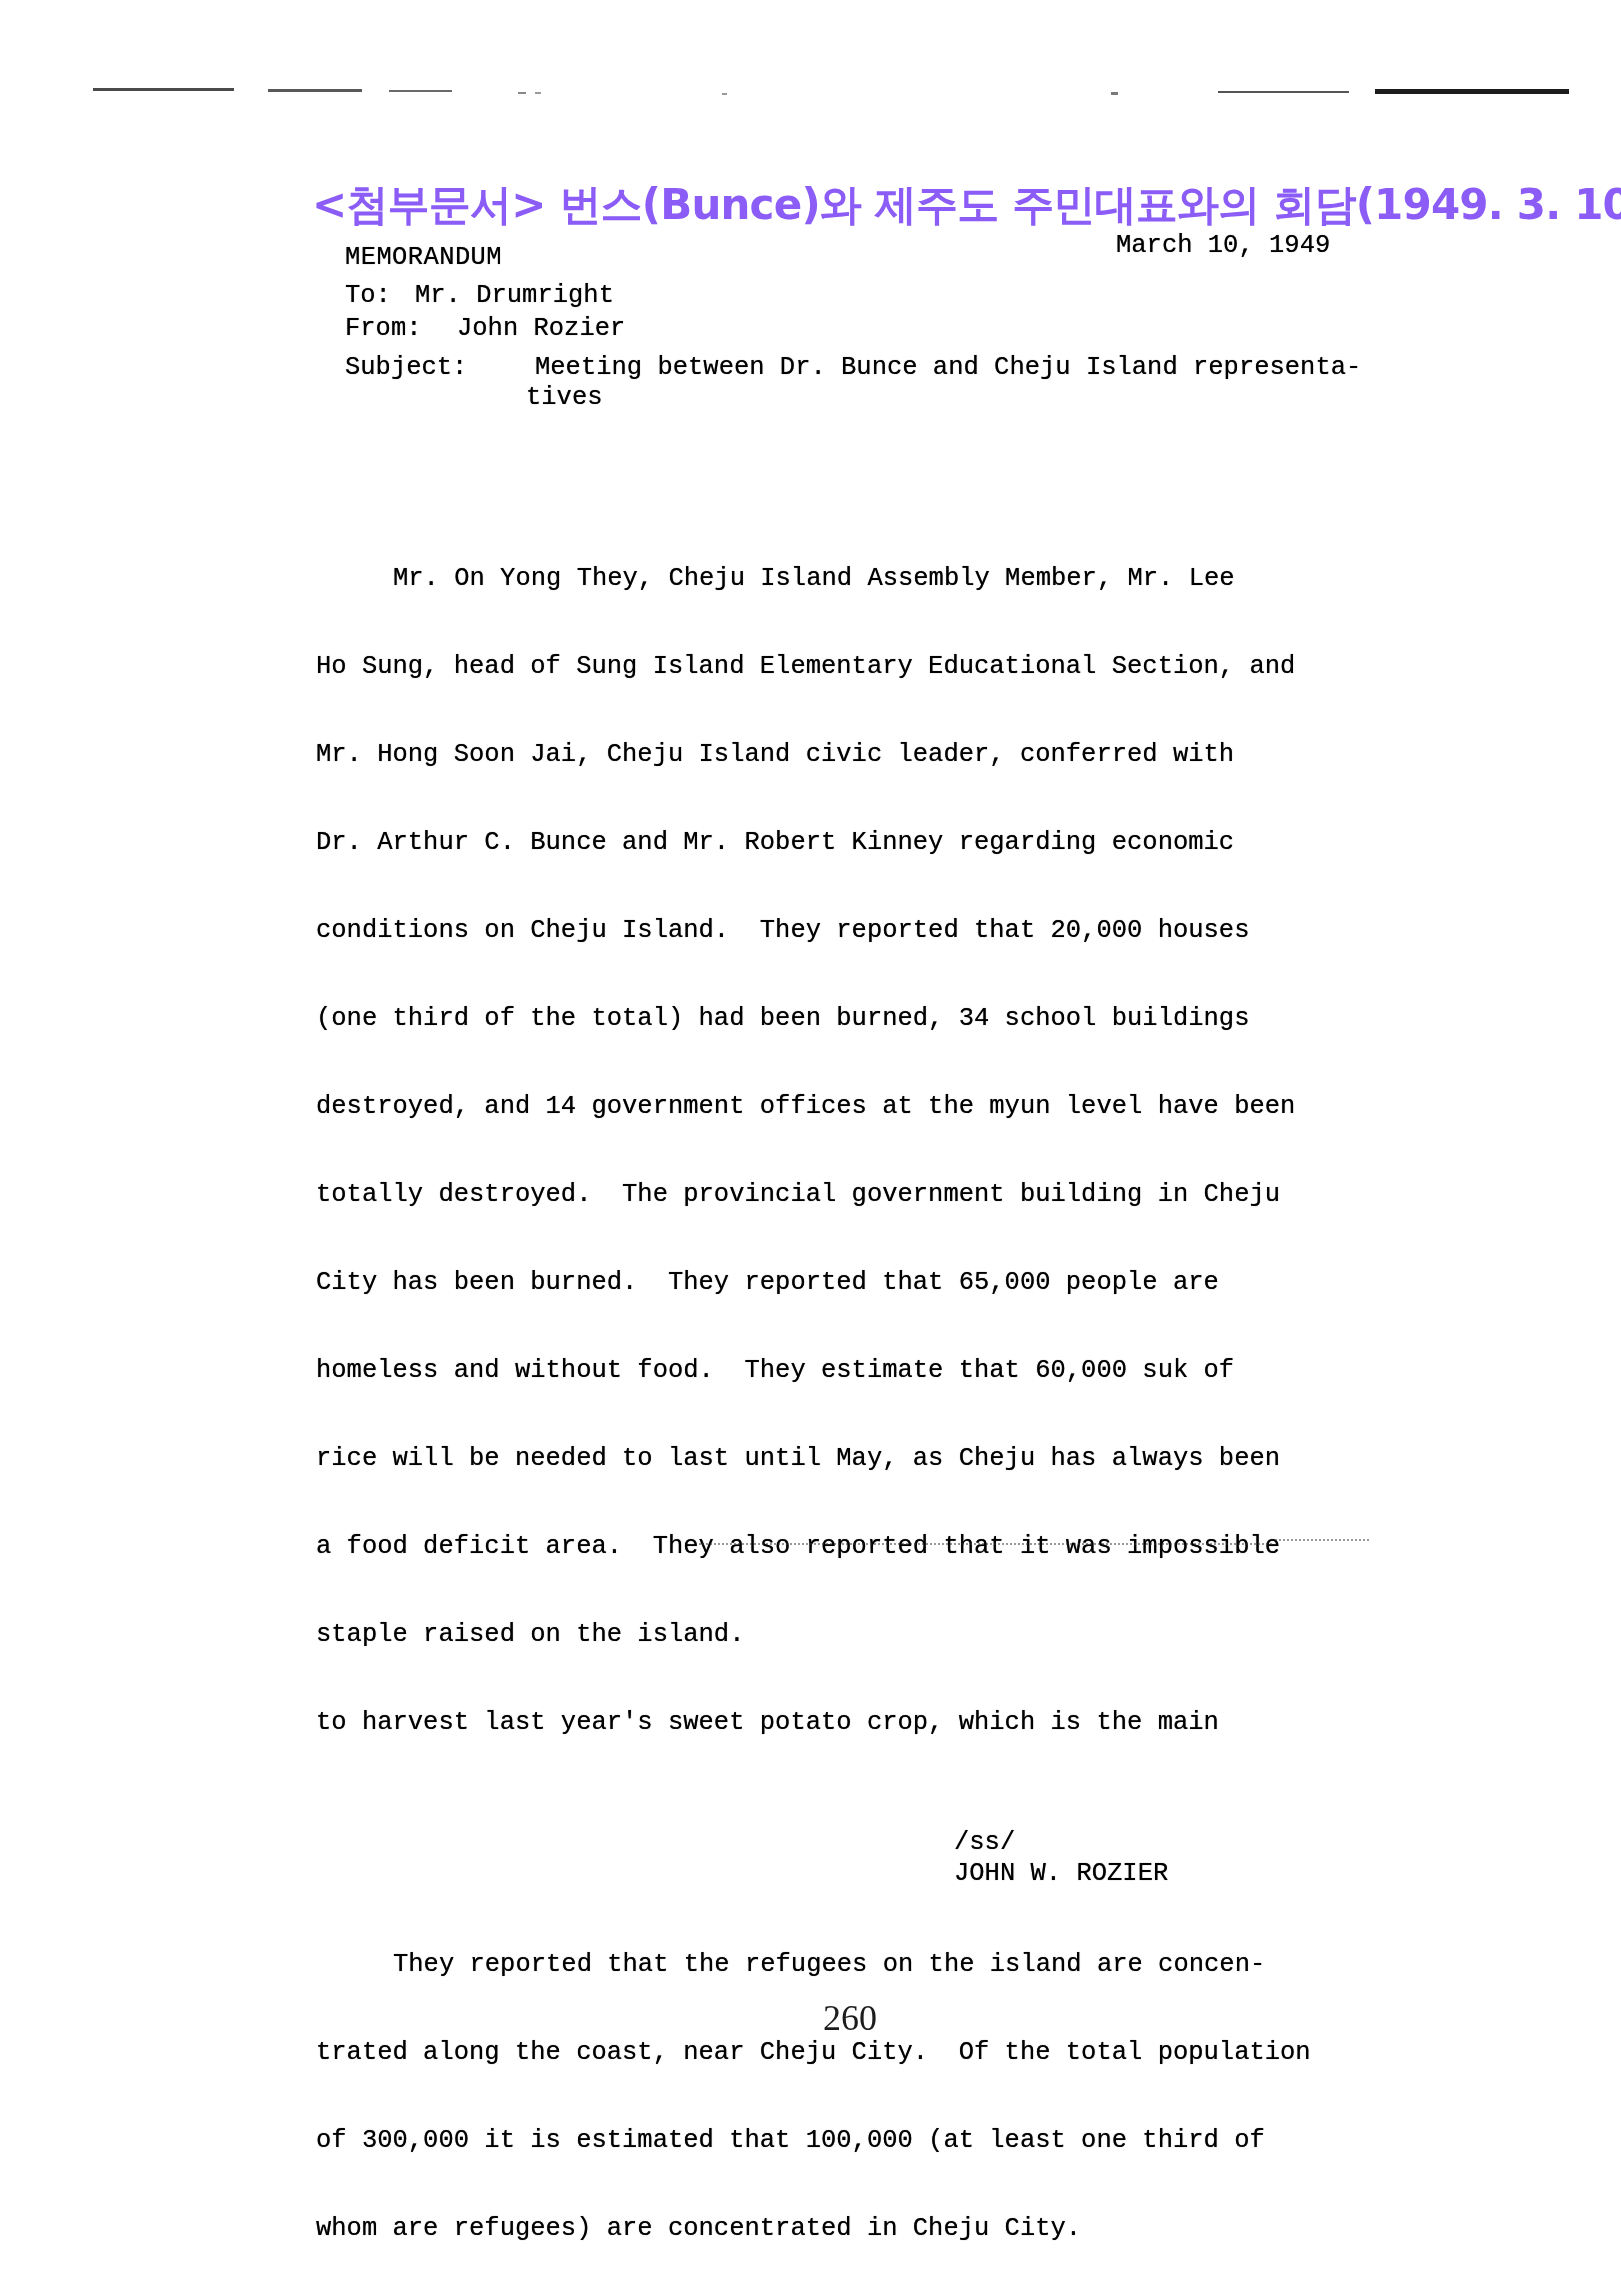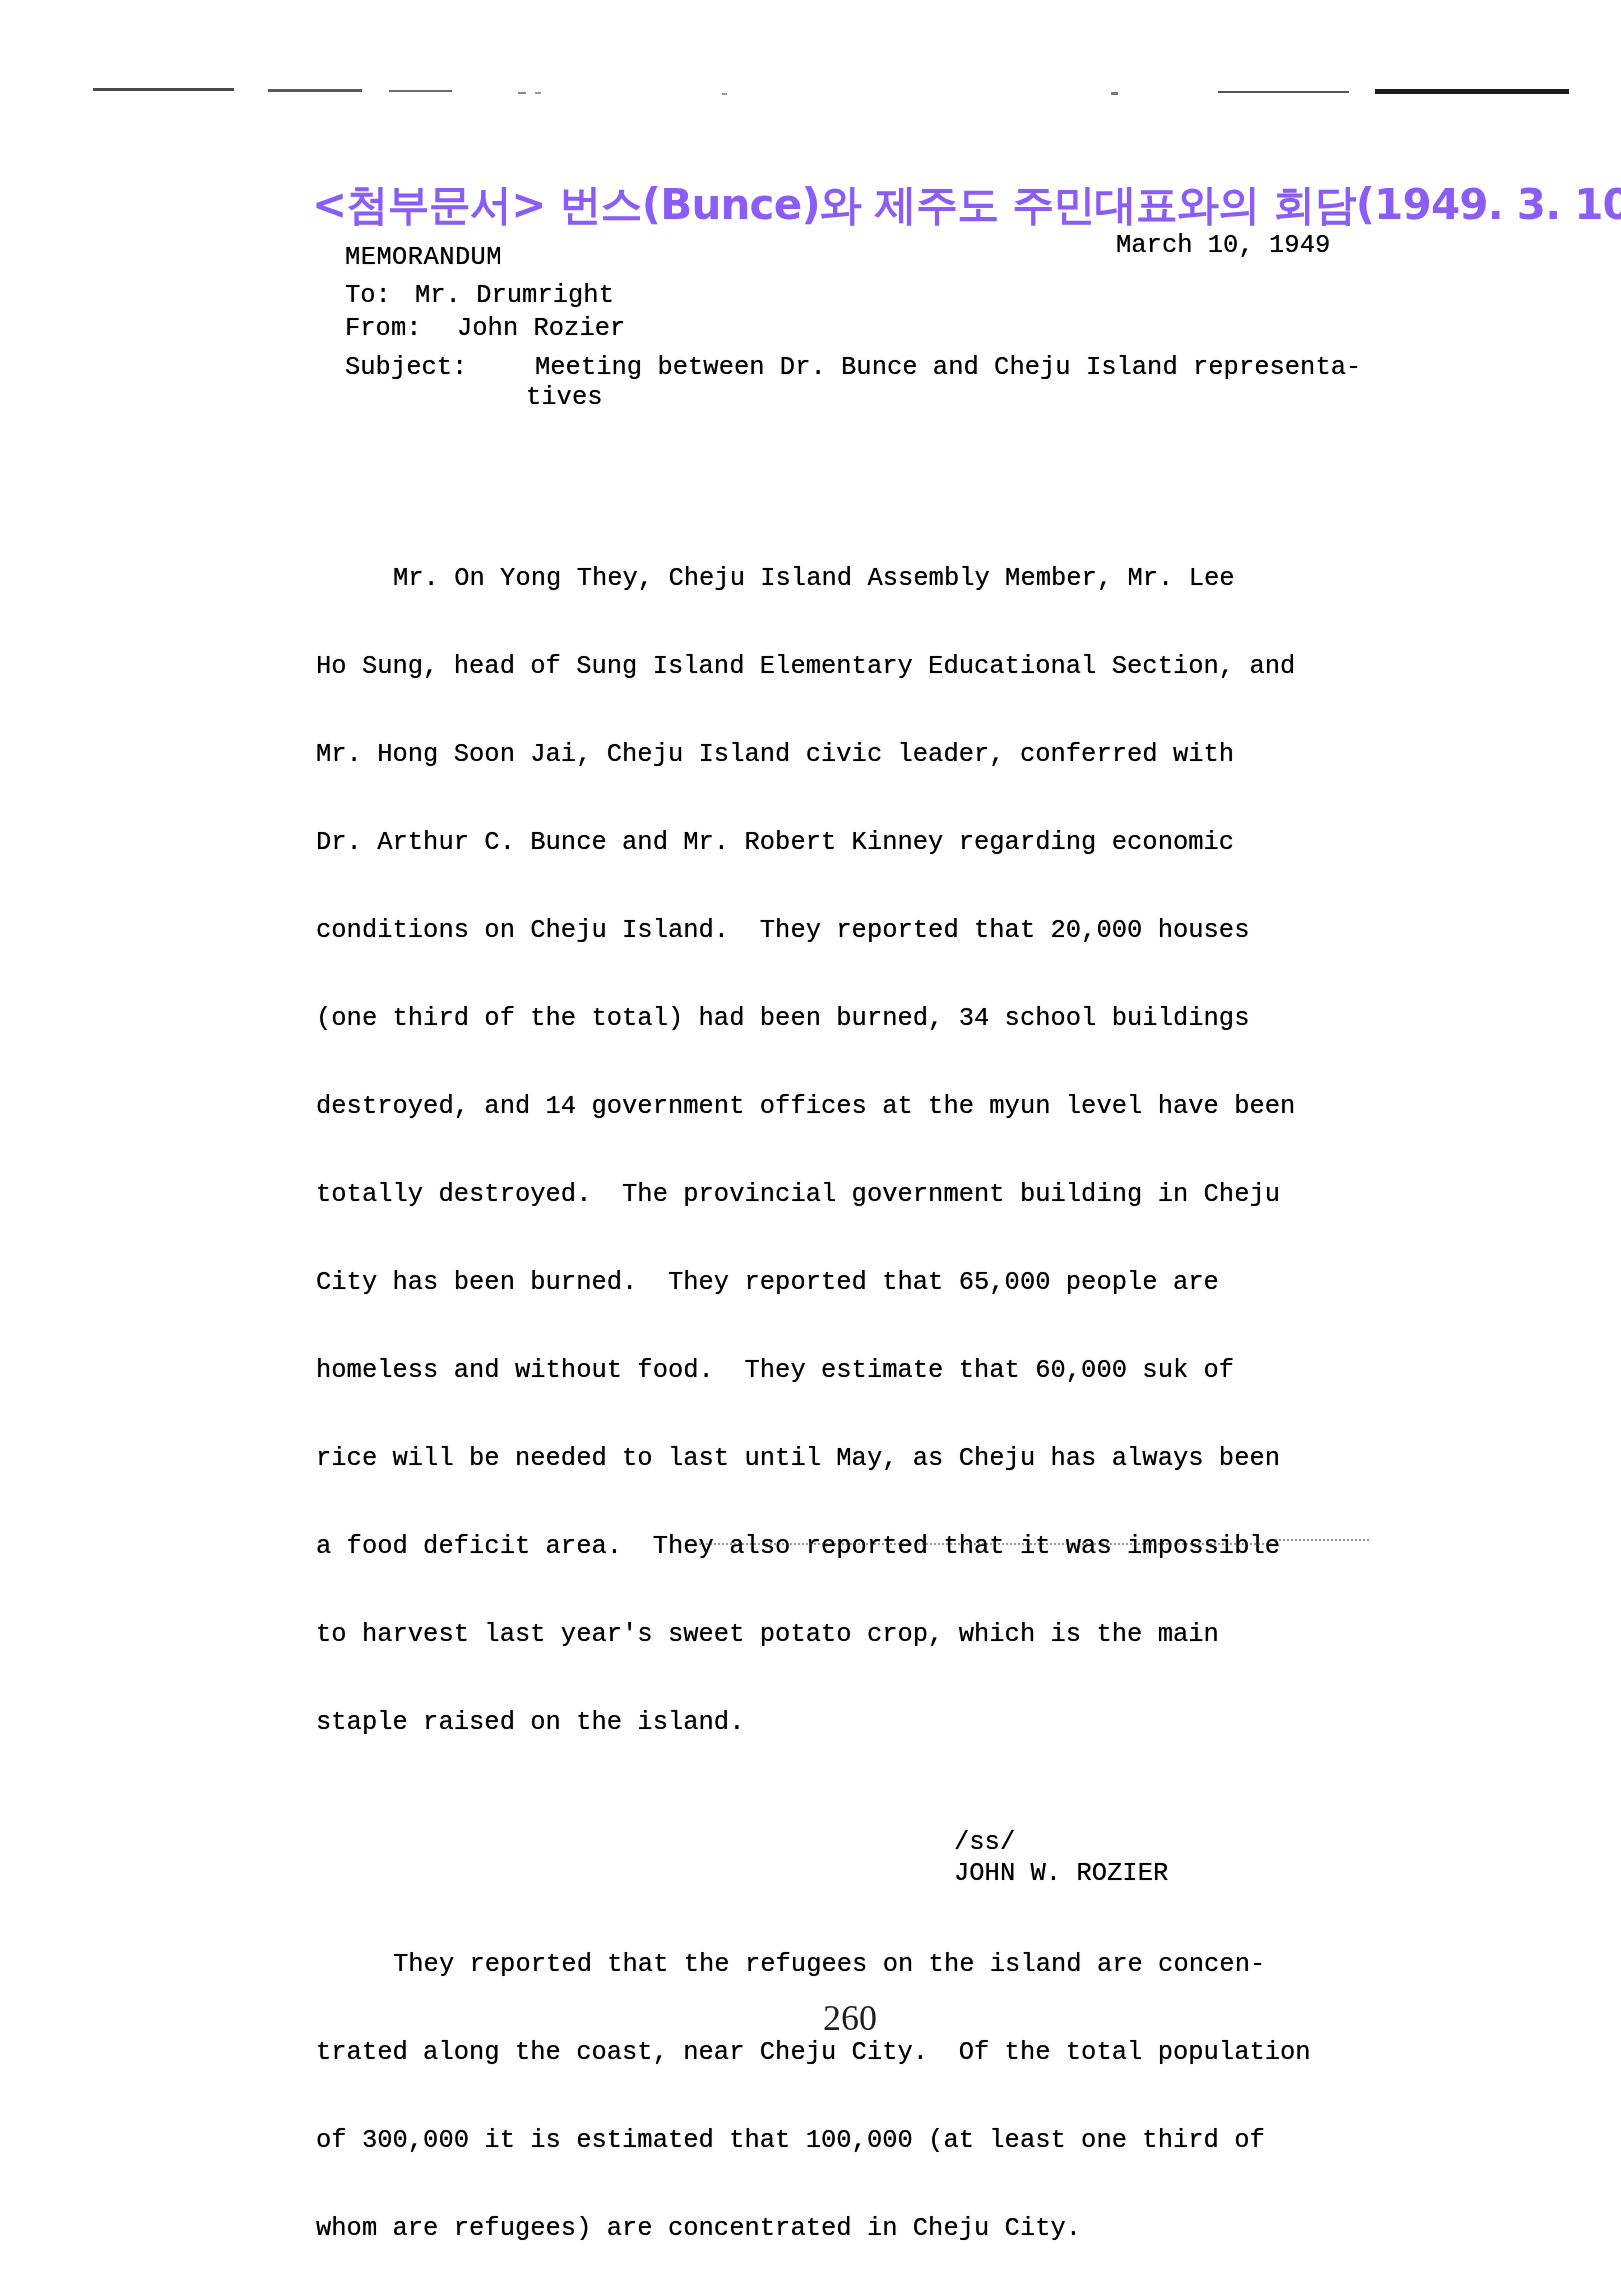--- a/index.html
+++ b/index.html
@@ -104,22 +104,22 @@
         <div class="ln">Mr. Hong Soon Jai, Cheju Island civic leader, conferred with</div>
         <div class="ln">Dr. Arthur C. Bunce and Mr. Robert Kinney regarding economic</div>
         <div class="ln">conditions on Cheju Island.  They reported that 20,000 houses</div>
         <div class="ln">(one third of the total) had been burned, 34 school buildings</div>
         <div class="ln">destroyed, and 14 government offices at the myun level have been</div>
         <div class="ln">totally destroyed.  The provincial government building in Cheju</div>
         <div class="ln">City has been burned.  They reported that 65,000 people are</div>
         <div class="ln">homeless and without food.  They estimate that 60,000 suk of</div>
         <div class="ln">rice will be needed to last until May, as Cheju has always been</div>
         <div class="ln">a food deficit area.  They also reported that it was impossible</div>
+        <div class="ln">staple raised on the island.</div>
         <div class="ln">to harvest last year's sweet potato crop, which is the main</div>
-        <div class="ln">staple raised on the island.</div>
       <p></p>
 
       <p class="mb-p2">
         </p><div class="ln ind">They reported that the refugees on the island are concen-</div>
         <div class="ln">trated along the coast, near Cheju City.  Of the total population</div>
         <div class="ln">of 300,000 it is estimated that 100,000 (at least one third of</div>
         <div class="ln">whom are refugees) are concentrated in Cheju City.</div>
       <p></p>
 
       

